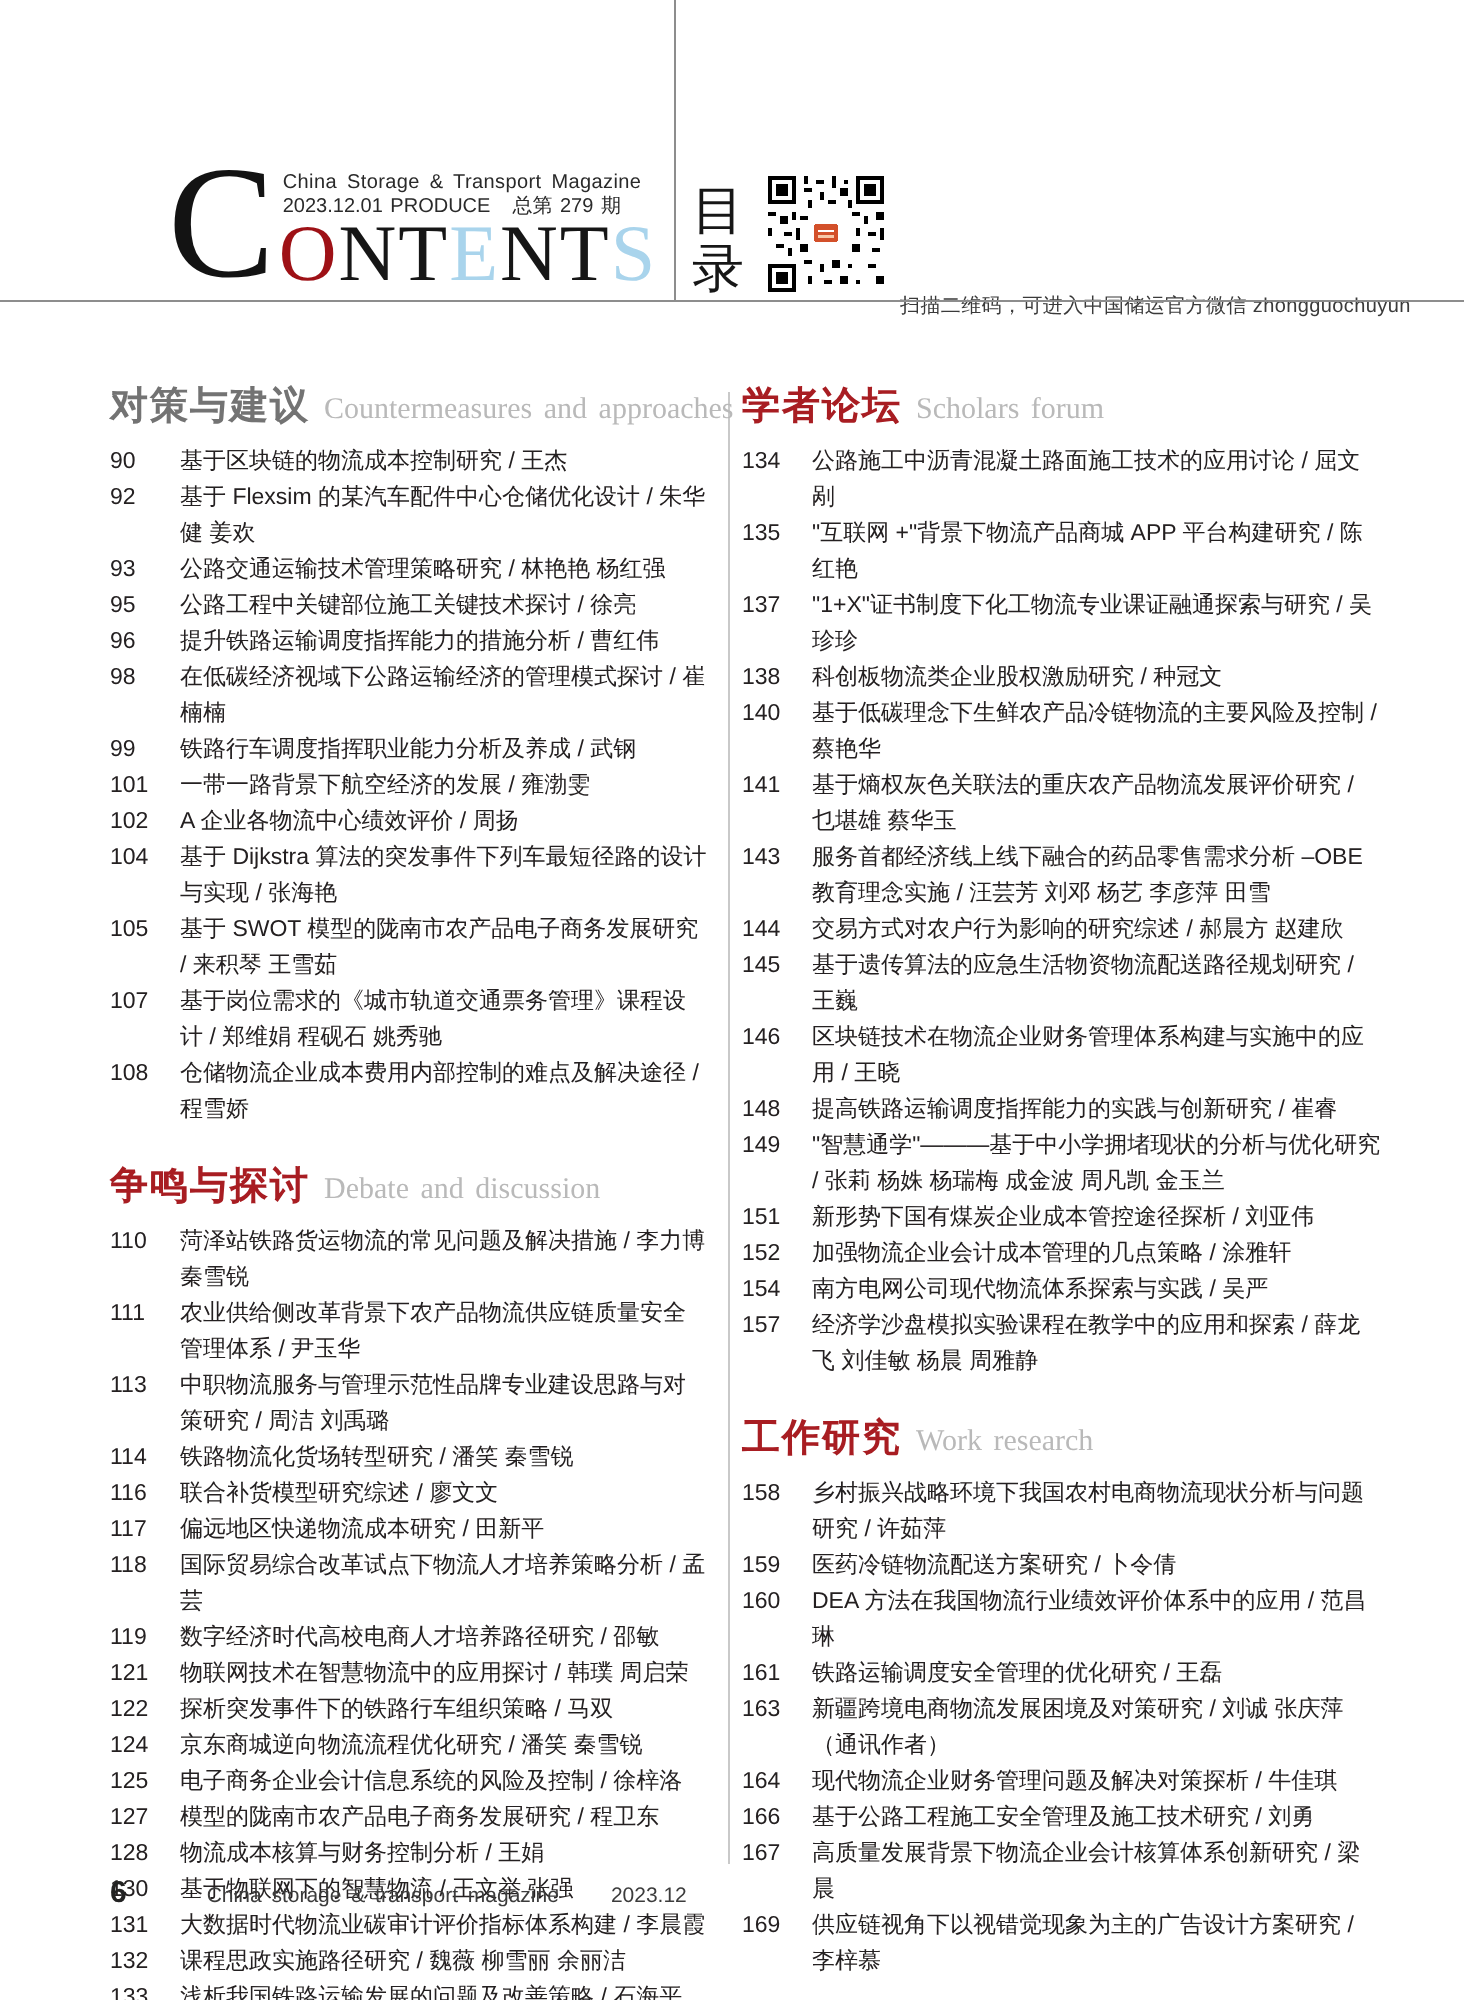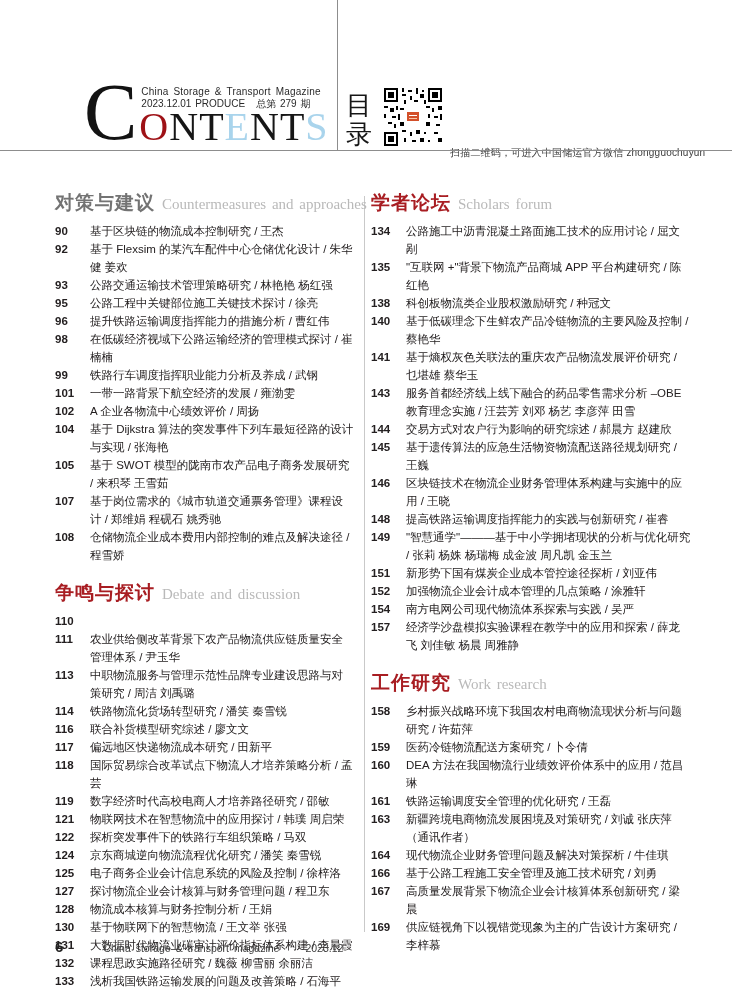--- a/index.html
+++ b/index.html
@@ -23,21 +23,21 @@
   
   .v-rule-body{position:absolute;left:364px;top:196px;width:1px;height:736px;background:#c9c9c9;}
   .col{position:absolute;top:190px;}
   .col-left{left:55px;width:299px;}
   .col-right{left:371px;width:320px;}
   .section{margin-bottom:16px;}
   .sec-head{margin-bottom:6px;white-space:nowrap;}
   .sec-zh{font-size:19px;font-weight:bold;letter-spacing:1px;}
   .sec-en{font-family:"Liberation Serif","DejaVu Serif",serif;font-size:15px;color:#b9b9b9;margin-left:7px;word-spacing:2px;}
   .entry{display:flex;align-items:flex-start;font-size:11.5px;line-height:18px;color:#242021;}
-  .entry .num{flex:none;width:35px;font-weight:bold;}
+  .entry .num{flex:none;width:35px;font-weight:normal;}
   .entry .ttl{flex:1;}
   
   .footer{position:absolute;left:55px;top:938px;display:flex;align-items:baseline;}
   .footer .pg{font-size:15px;font-weight:bold;color:#222;}
   .footer .fm{font-size:10.5px;color:#3c3c3c;margin-left:40px;word-spacing:2px;}
   .footer .fi{font-size:10.5px;color:#3c3c3c;margin-left:26px;}
 </style>
 </head>
 <body>
 
@@ -193,20 +193,21 @@
     </div>
 
     <div class="section">
       <div class="sec-head">
         <span class="sec-zh" style="color:#a81d22">争鸣与探讨</span><span class="sec-en">Debate and discussion</span>
       </div>
       <div class="entries">
 
       <div class="entry">
           <span class="num">110</span>
+          <span class="ttl">菏泽站铁路货运物流的常见问题及解决措施 / 李力博 秦雪锐</span>
         </div>
           <div class="entry">
           <span class="num">111</span>
           <span class="ttl">农业供给侧改革背景下农产品物流供应链质量安全管理体系 / 尹玉华</span>
         </div>
           <div class="entry">
           <span class="num">113</span>
           <span class="ttl">中职物流服务与管理示范性品牌专业建设思路与对策研究 / 周洁 刘禹璐</span>
         </div>
           <div class="entry">
@@ -240,21 +241,21 @@
           <div class="entry">
           <span class="num">124</span>
           <span class="ttl">京东商城逆向物流流程优化研究 / 潘笑 秦雪锐</span>
         </div>
           <div class="entry">
           <span class="num">125</span>
           <span class="ttl">电子商务企业会计信息系统的风险及控制 / 徐梓洛</span>
         </div>
           <div class="entry">
           <span class="num">127</span>
-          <span class="ttl">探讨物流企业会计核算与财务管理问题 / 程卫东</span>
+          <span class="ttl">模型的陇南市农产品电子商务发展研究 / 程卫东</span>
         </div>
           <div class="entry">
           <span class="num">128</span>
           <span class="ttl">物流成本核算与财务控制分析 / 王娟</span>
         </div>
           <div class="entry">
           <span class="num">130</span>
           <span class="ttl">基于物联网下的智慧物流 / 王文举 张强</span>
         </div>
           <div class="entry">
@@ -284,20 +285,24 @@
 
       <div class="entry">
           <span class="num">134</span>
           <span class="ttl">公路施工中沥青混凝土路面施工技术的应用讨论 / 屈文剐</span>
         </div>
           <div class="entry">
           <span class="num">135</span>
           <span class="ttl">"互联网 +"背景下物流产品商城 APP 平台构建研究 / 陈红艳</span>
         </div>
           <div class="entry">
+          <span class="num">137</span>
+          <span class="ttl">"1+X"证书制度下化工物流专业课证融通探索与研究 / 吴珍珍</span>
+        </div>
+          <div class="entry">
           <span class="num">138</span>
           <span class="ttl">科创板物流类企业股权激励研究 / 种冠文</span>
         </div>
           <div class="entry">
           <span class="num">140</span>
           <span class="ttl">基于低碳理念下生鲜农产品冷链物流的主要风险及控制 / 蔡艳华</span>
         </div>
           <div class="entry">
           <span class="num">141</span>
           <span class="ttl">基于熵权灰色关联法的重庆农产品物流发展评价研究 / 乜堪雄 蔡华玉</span>

